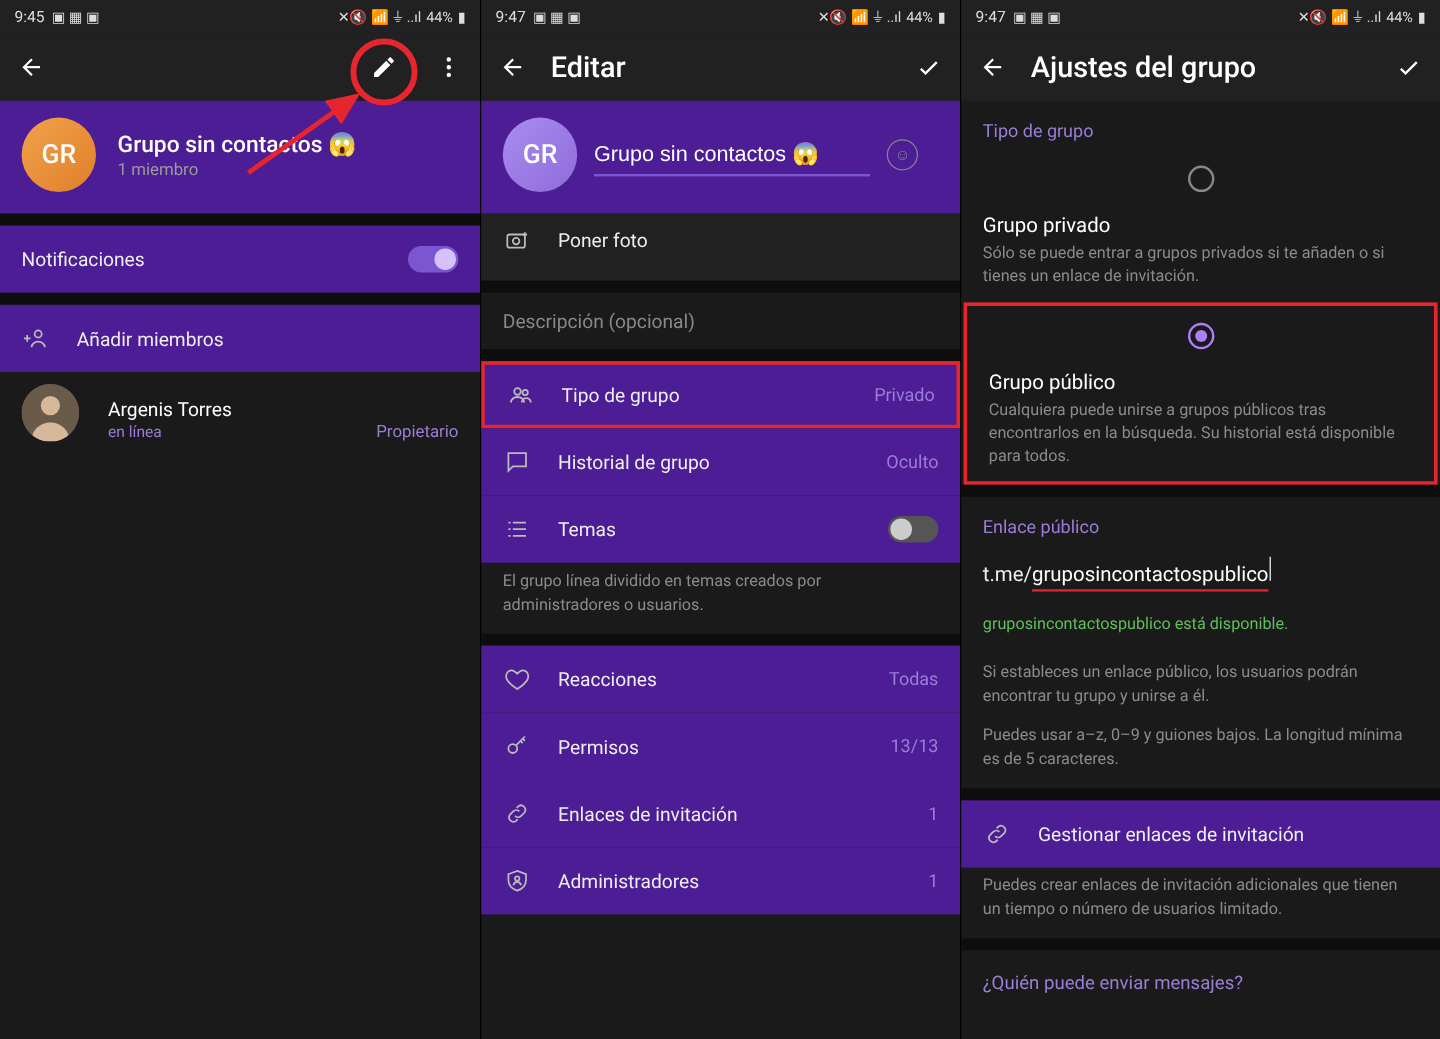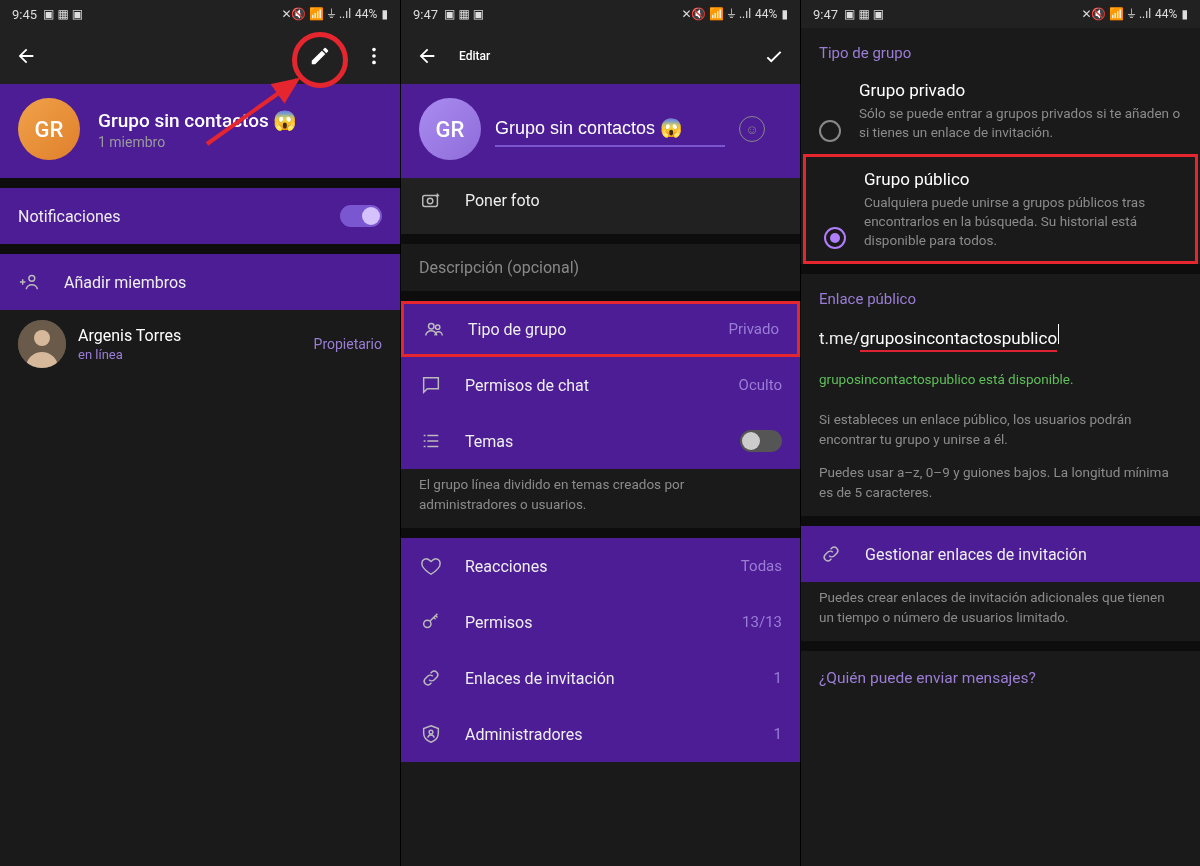--- a/index.html
+++ b/index.html
@@ -37,21 +37,21 @@
 
   
   .hdr {
     background: #212121;
     display: flex;
     align-items: center;
     height: 56px;
     padding: 0 14px;
     gap: 20px;
   }
-  .hdr .title { font-size: 12px; font-weight: 500; flex: 1; color: #fff; }
+  .hdr .title { font-size: 24px; font-weight: 500; flex: 1; color: #fff; }
   .icon-btn {
     width: 24px; height: 24px;
     display: flex; align-items: center; justify-content: center;
     color: #fff;
     cursor: pointer;
   }
   .icon-btn svg { width: 22px; height: 22px; fill: currentColor; }
 
   
   .group-block {
@@ -107,42 +107,42 @@
   }
   .toggle.on { background: #7b56d1; }
   .toggle::after {
     content:''; position:absolute; width:18px; height:18px; border-radius:50%;
     background:#ccc; top:2px; left:2px;
   }
   .toggle.on::after { left:22px; background:#d5c1fb; }
 
   
   .member-row {
-    display:flex; align-items:center; padding:10px 18px; gap:12px;
+    display:flex; align-items:flex-end; padding:10px 18px; gap:24px;
   }
   .member-avatar {
     width:48px; height:48px; border-radius:50%; background:#555; overflow:hidden;
     display:flex; align-items:center; justify-content:center; color:#fff;
   }
   .member-name { font-size:16px; color:#fff; }
   .member-status { font-size:13px; color:#9b7dd6; margin-top:2px; }
   .member-role { font-size:14px; color:#9b7dd6; }
 
   
   .name-input {
     font-size: 18px; color:#fff; background:transparent; border:none;
     border-bottom: 2px solid #7b56d1; padding: 6px 0; width: 230px;
   }
   .emoji-btn {
     width:26px; height:26px; border:1.5px solid #888; border-radius:50%;
     display:flex; align-items:center; justify-content:center; color:#888; font-size:13px;
   }
 
   
-  .radio-item { display:flex; gap:18px; padding:12px 18px; align-items:flex-end; }
+  .radio-item { display:flex; gap:18px; padding:12px 18px; align-items:center;flex-direction:column; }
   .radio-circle {
     width:22px; height:22px; border-radius:50%; border:2px solid #888;
     flex-shrink:0; margin-top:2px; display:flex; align-items:center; justify-content:center;
   }
   .radio-circle.on { border-color:#b07dfb; }
   .radio-circle.on::after {
     content:''; width:10px; height:10px; border-radius:50%; background:#b07dfb;
   }
   .radio-label { font-size:17px; color:#fff; }
   .radio-desc { font-size:13.5px; color:#8b8b8b; margin-top:4px; line-height:1.4; }
@@ -332,21 +332,21 @@
     <div class="label">Tipo de grupo</div>
     <div class="value">Privado</div>
   </div>
 
   <div class="row">
     <span class="icon-slot">
       <svg viewBox="0 0 24 24">
           <path d="M4 4h16v12H8l-4 4z"></path>
         </svg>
     </span>
-    <div class="label">Permisos de chat</div>
+    <div class="label">Historial de grupo</div>
     <div class="value">Oculto</div>
   </div>
 
   <div class="row">
     <span class="icon-slot">
       <svg viewBox="0 0 24 24">
           <path d="M4 6h2M8 6h12M4 12h2M8 12h12M4 18h2M8 18h12"></path>
         </svg>
     </span>
     <div class="label">Temas</div>
@@ -408,20 +408,33 @@
       <span>9:47</span>
       <span class="status-icons">▣ ▦ ▣</span>
     </div>
     <div class="status-right status-icons">
       <span>✕🔇 📶 ⏚ ..ıl</span>
       <span>44%</span>
       <span>▮</span>
     </div>
   </div>
 
+  <div class="hdr">
+    <span class="icon-btn">
+      <svg viewBox="0 0 24 24">
+          <path d="M20 11H7.8l5.6-5.6L12 4l-8 8 8 8 1.4-1.4L7.8 13H20z"></path>
+        </svg>
+    </span>
+    <span class="title">Ajustes del grupo</span>
+    <span class="icon-btn">
+      <svg viewBox="0 0 24 24">
+          <path d="M9 16.2l-3.5-3.5L4 14.2l5 5 11-11-1.5-1.5z"></path>
+        </svg>
+    </span>
+  </div>
 
   <div class="section-title">Tipo de grupo</div>
 
   <div class="radio-item">
     <div class="radio-circle"></div>
     <div>
       <div class="radio-label">Grupo privado</div>
       <div class="radio-desc">Sólo se puede entrar a grupos privados si te añaden o si tienes un enlace de invitación.</div>
     </div>
   </div>

